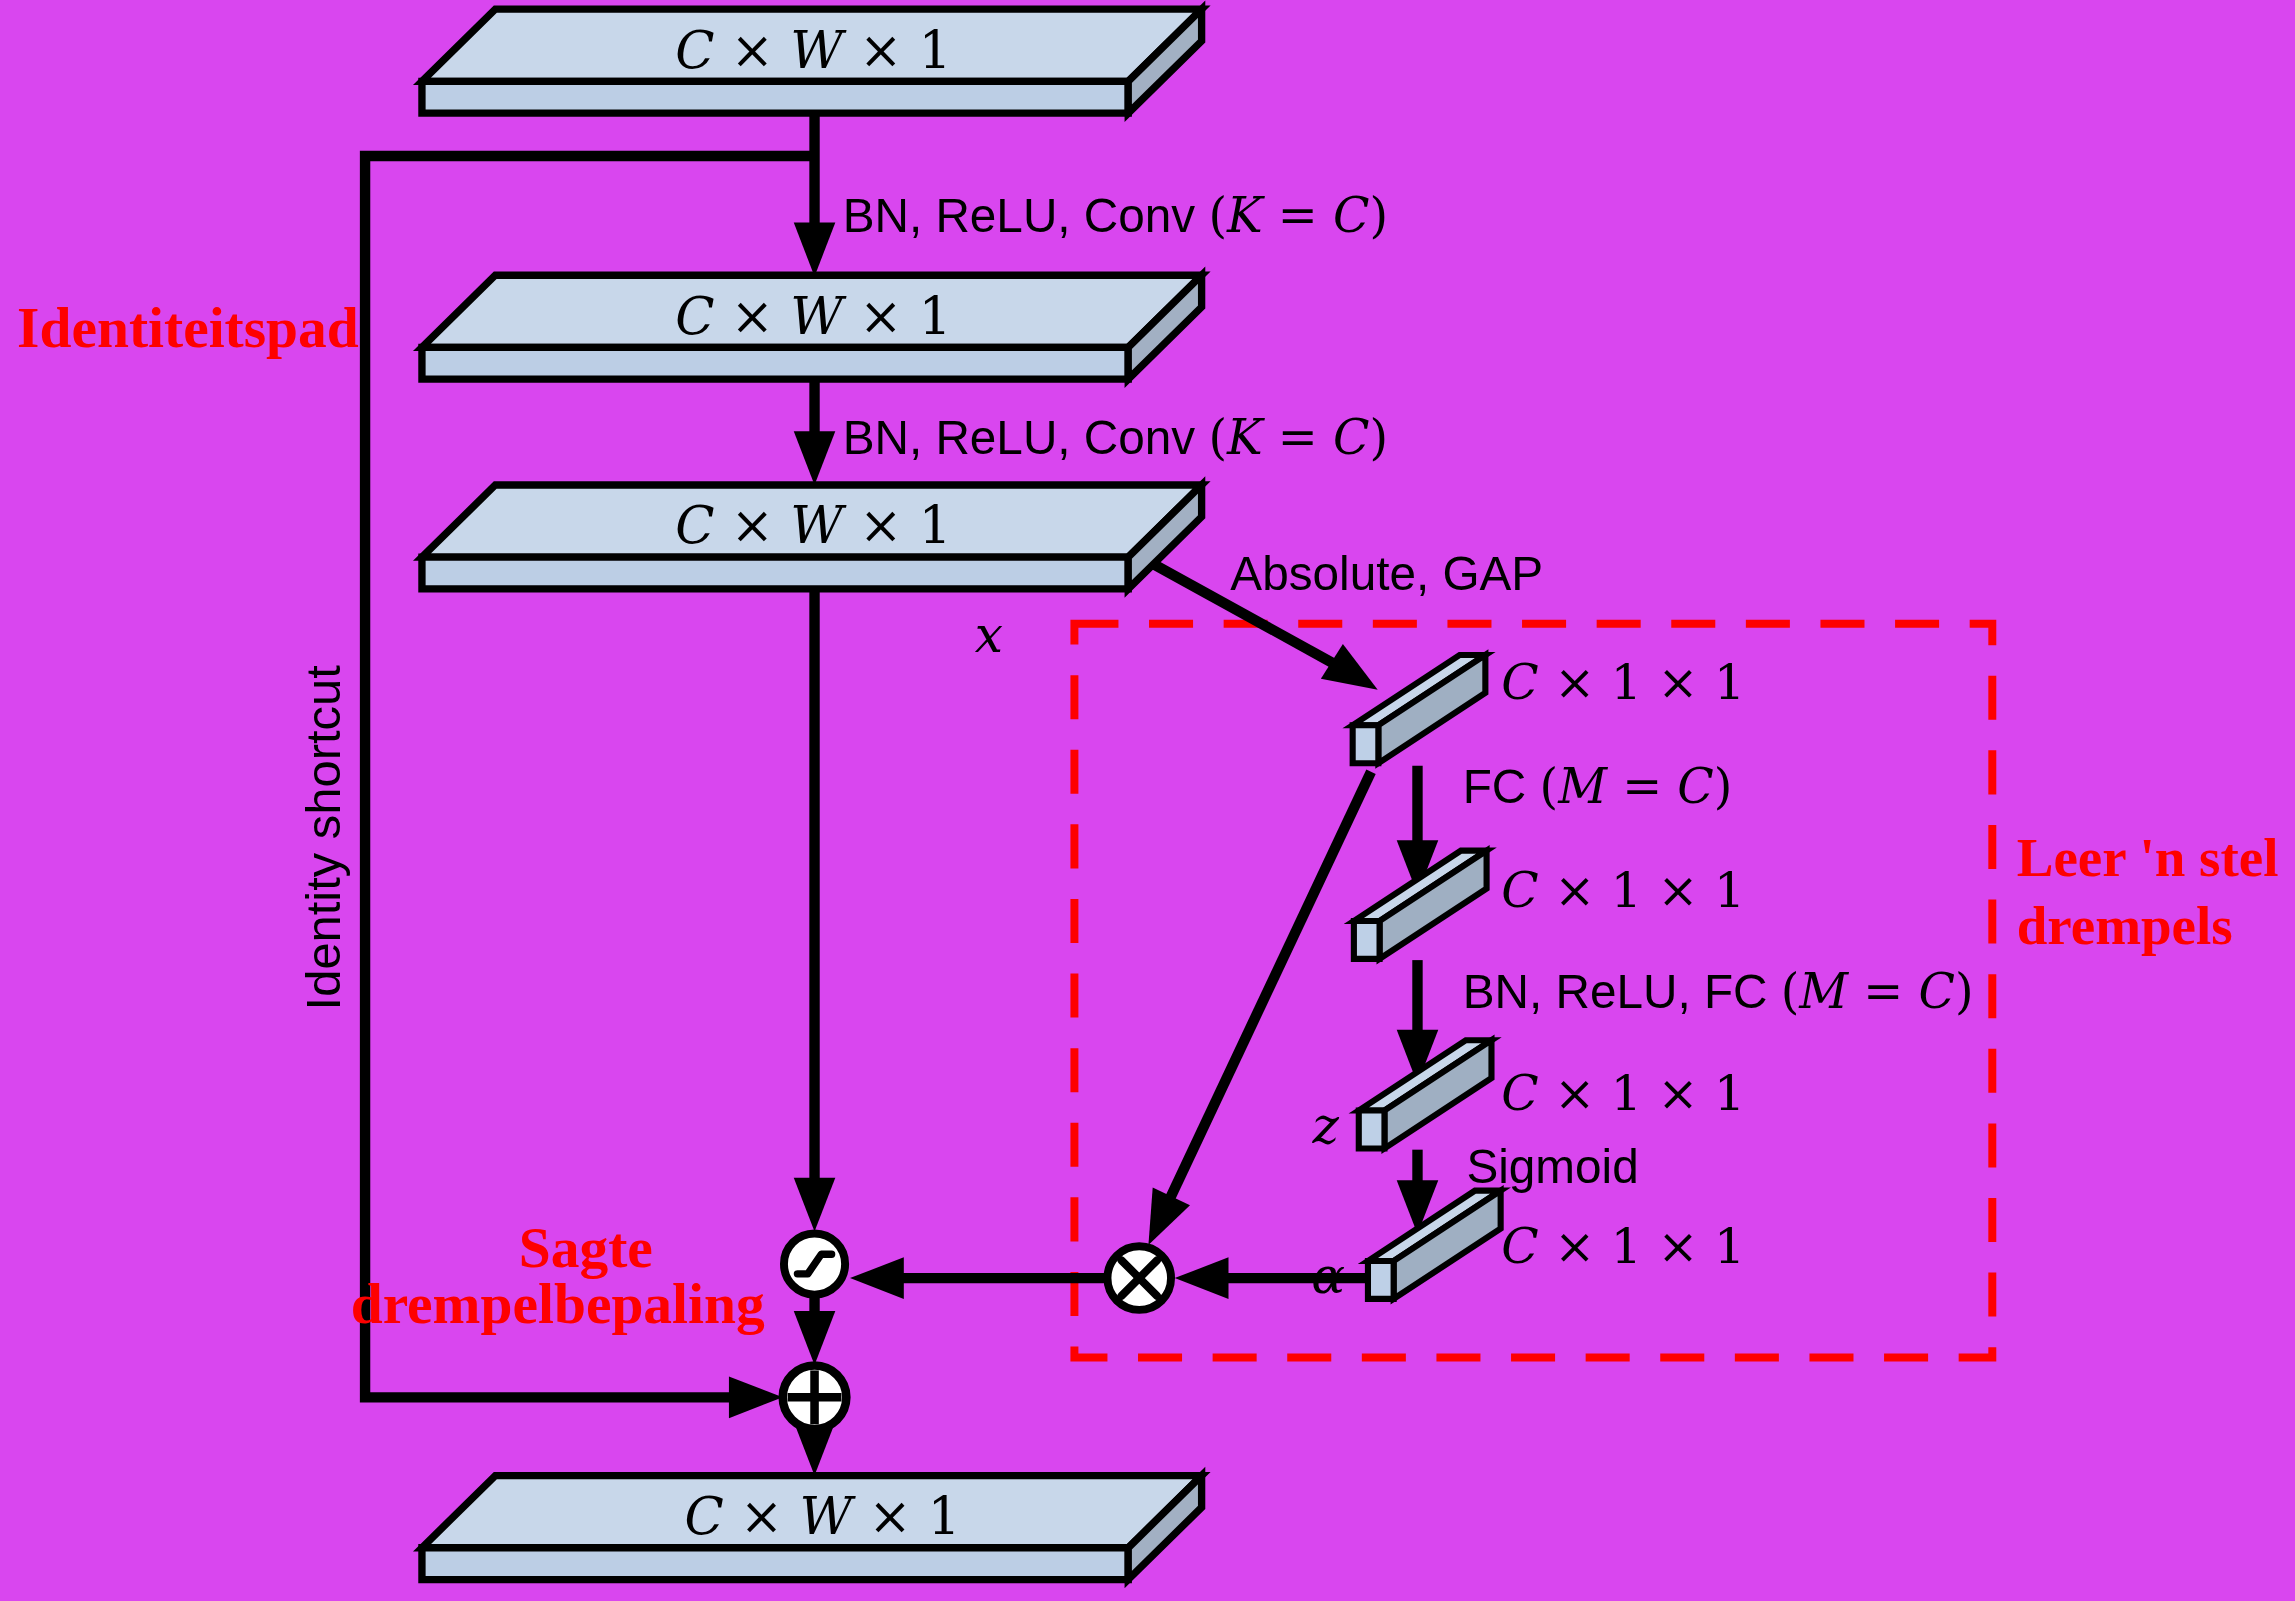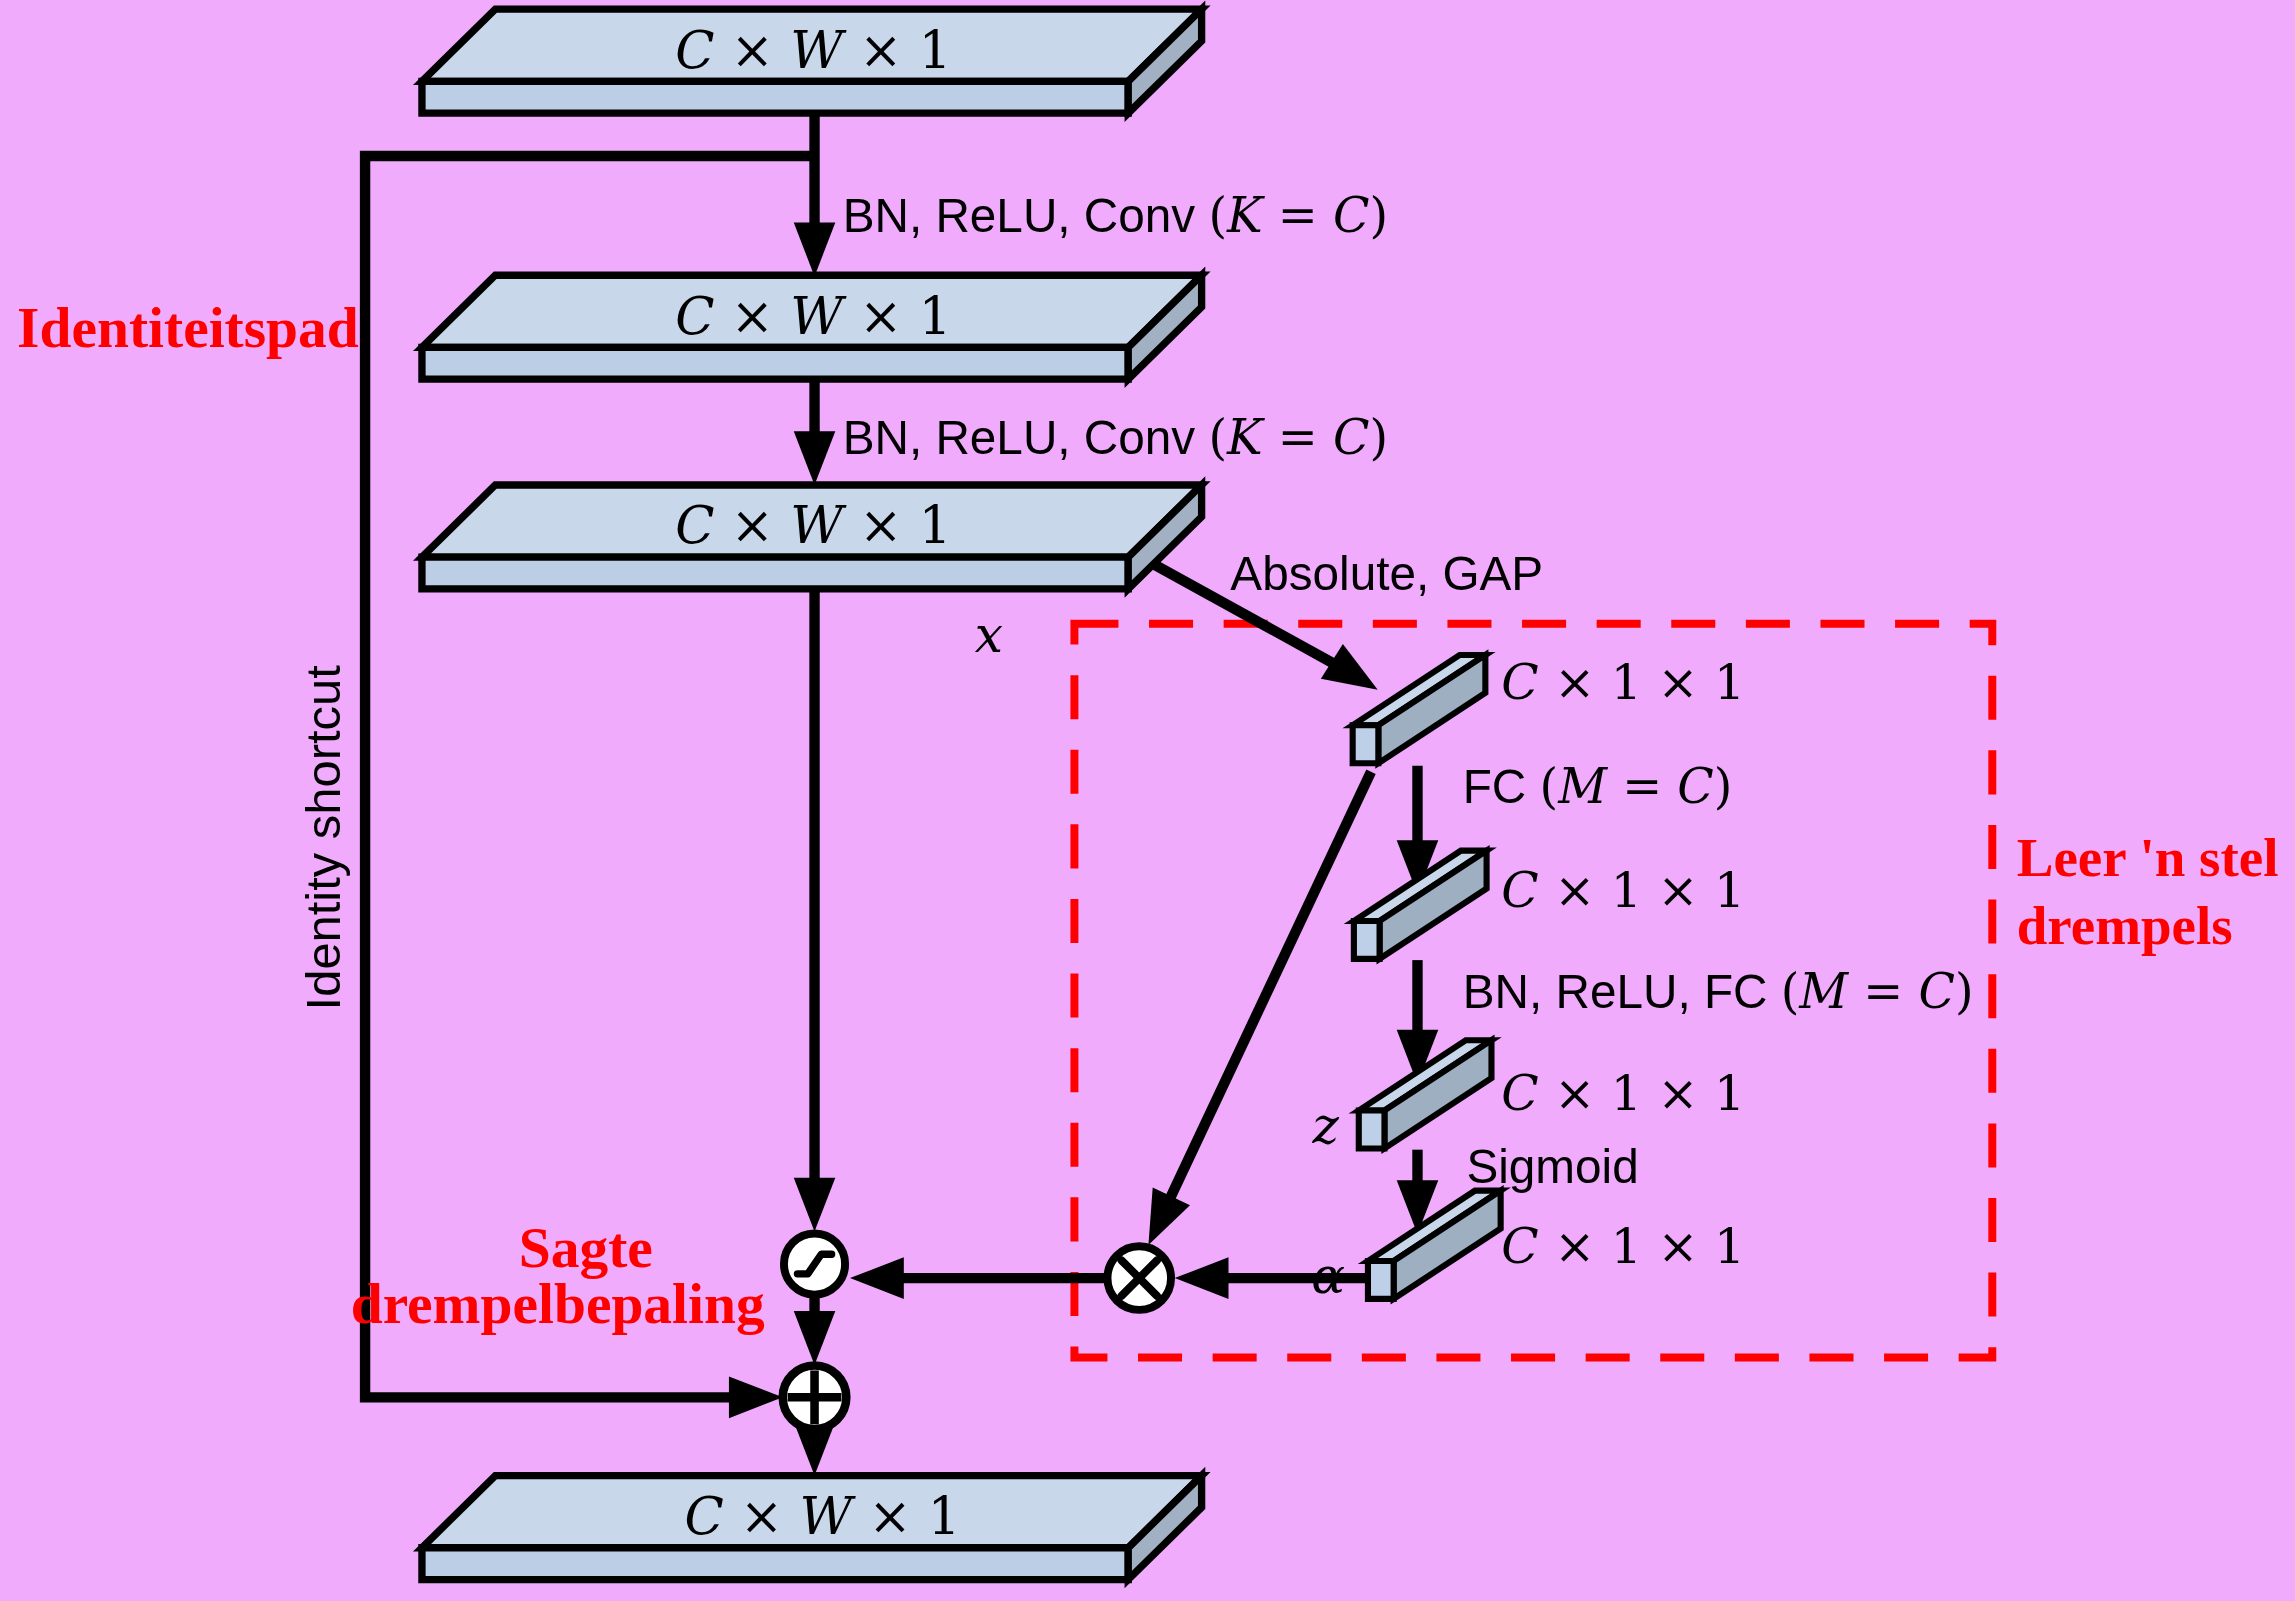--- a/index.html
+++ b/index.html
@@ -1,16 +1,16 @@
 <!DOCTYPE html>
 <html style="font-size:9.8px"><head>
 <meta charset="utf-8">
 <style>
   html,body{margin:0;padding:0;background:#ffffff;}
-  #stage{position:relative;width:2295px;height:1601px;background:#f0abfc;overflow:hidden;}
+  #stage{position:relative;width:2295px;height:1601px;background:#d946ef;overflow:hidden;}
   svg{position:absolute;left:0;top:0;}
   text{font-family:"Liberation Sans",sans-serif;fill:#000000;}
   .sans{font-family:"Liberation Sans",sans-serif;}
   .mi{font-family:"DejaVu Serif",serif;font-style:italic;}
   .mr{font-family:"DejaVu Serif",serif;font-style:normal;}
   .oplabel{font-size:78px;}
   .slabtxt{font-size:84px;}
   .vectxt{font-size:80px;}
   .vartxt{font-size:82px;}
   .redtxt{font-family:"Liberation Serif",serif;font-weight:bold;fill:#fe0000;}

